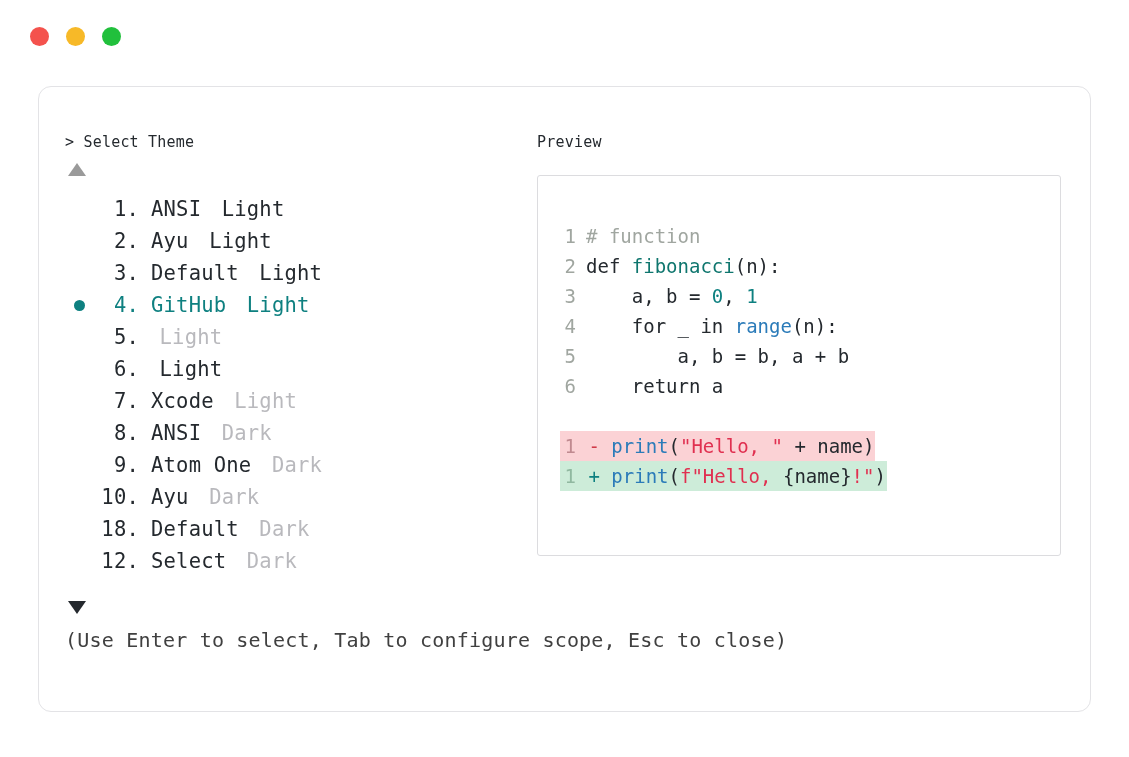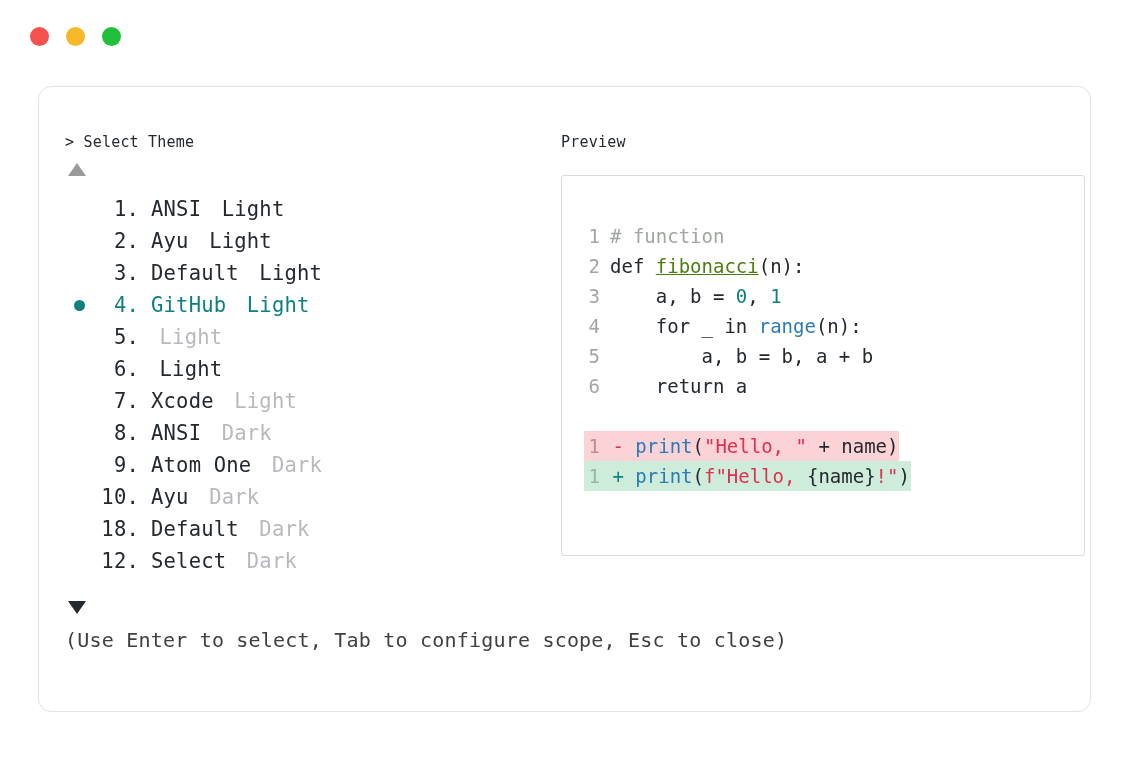--- a/index.html
+++ b/index.html
@@ -64,21 +64,21 @@
     height: 100%;
   }
   .col-left {
     position: absolute;
     left: 26px;
     top: 0;
     width: 470px;
   }
   .col-right {
     position: absolute;
-    left: 522px;
+    left: 498px;
     top: 0;
     width: 540px;
   }
 
   .section-title {
     font-size: 15px;
     line-height: 26px;
     color: #24292e;
     letter-spacing: 0.2px;
     white-space: pre;
@@ -174,21 +174,21 @@
     width: 16px;
     flex: 0 0 16px;
     text-align: right;
     color: #a0a6a0;
     margin-right: 10px;
   }
   .code-body { display: inline-block; }
 
   .tok-comment { color: #a0a6a0; }
   .tok-kw      { color: #24292e; }
-  .tok-fn      { color: #4d7c0f; text-decoration: underline; }
+  .tok-fn      { color: #0f766e; }
   .tok-num     { color: #0e8080; }
   .tok-builtin { color: #2b7bb9; }
   .tok-plain   { color: #24292e; }
   .tok-str     { color: #e03050; }
   .tok-call    { color: #2b7bb9; }
   .tok-punct   { color: #24292e; }
 
   .code-gap { height: 30px; }
 
   .diff-line { display: flex; align-items: baseline; white-space: pre; }

